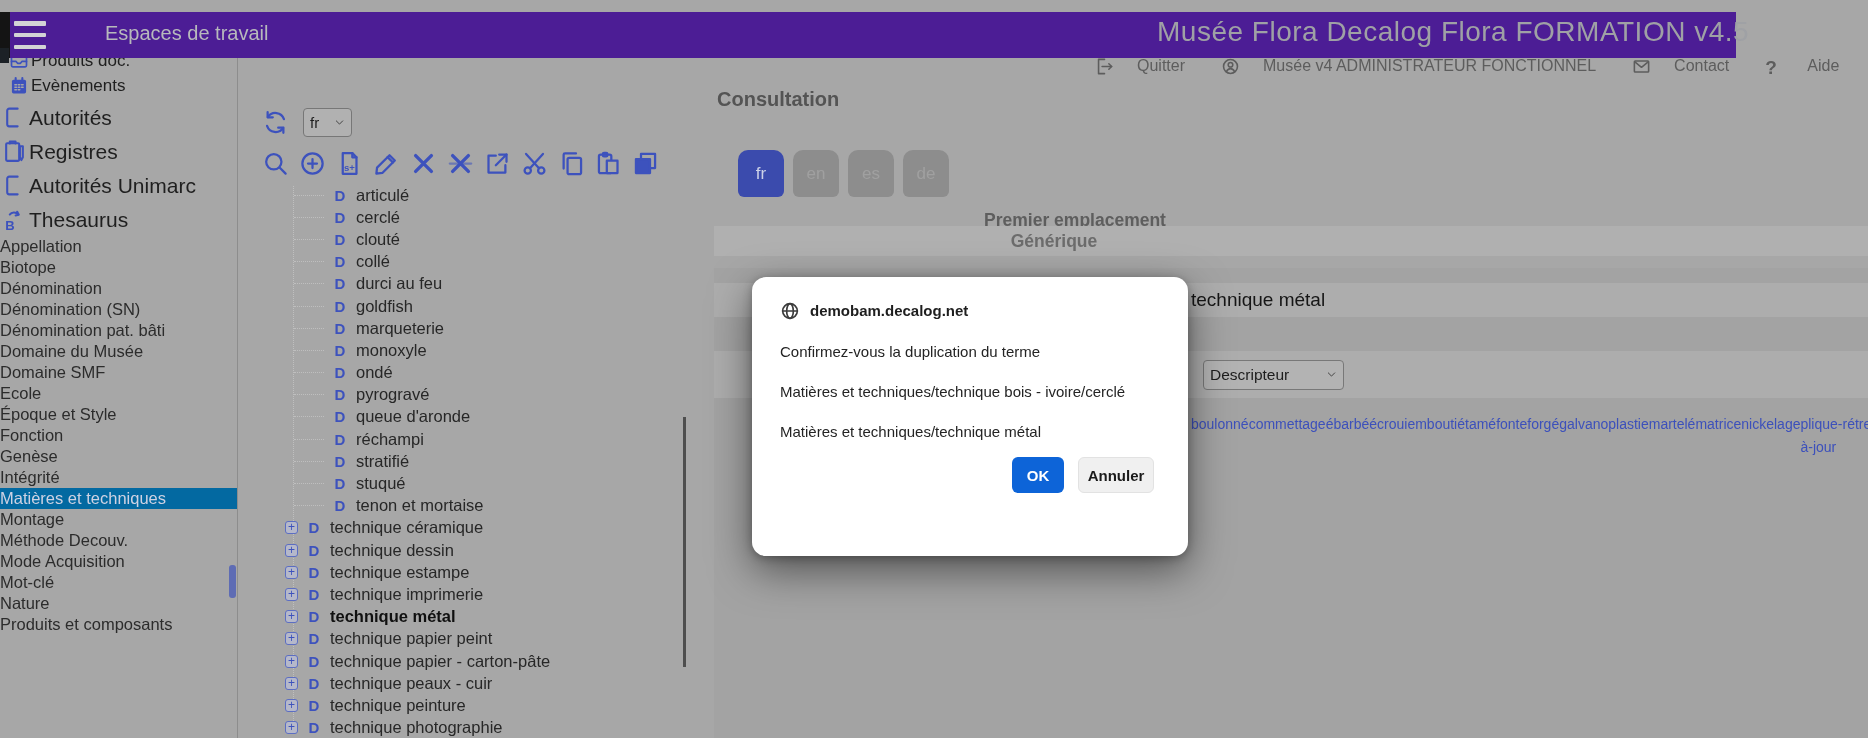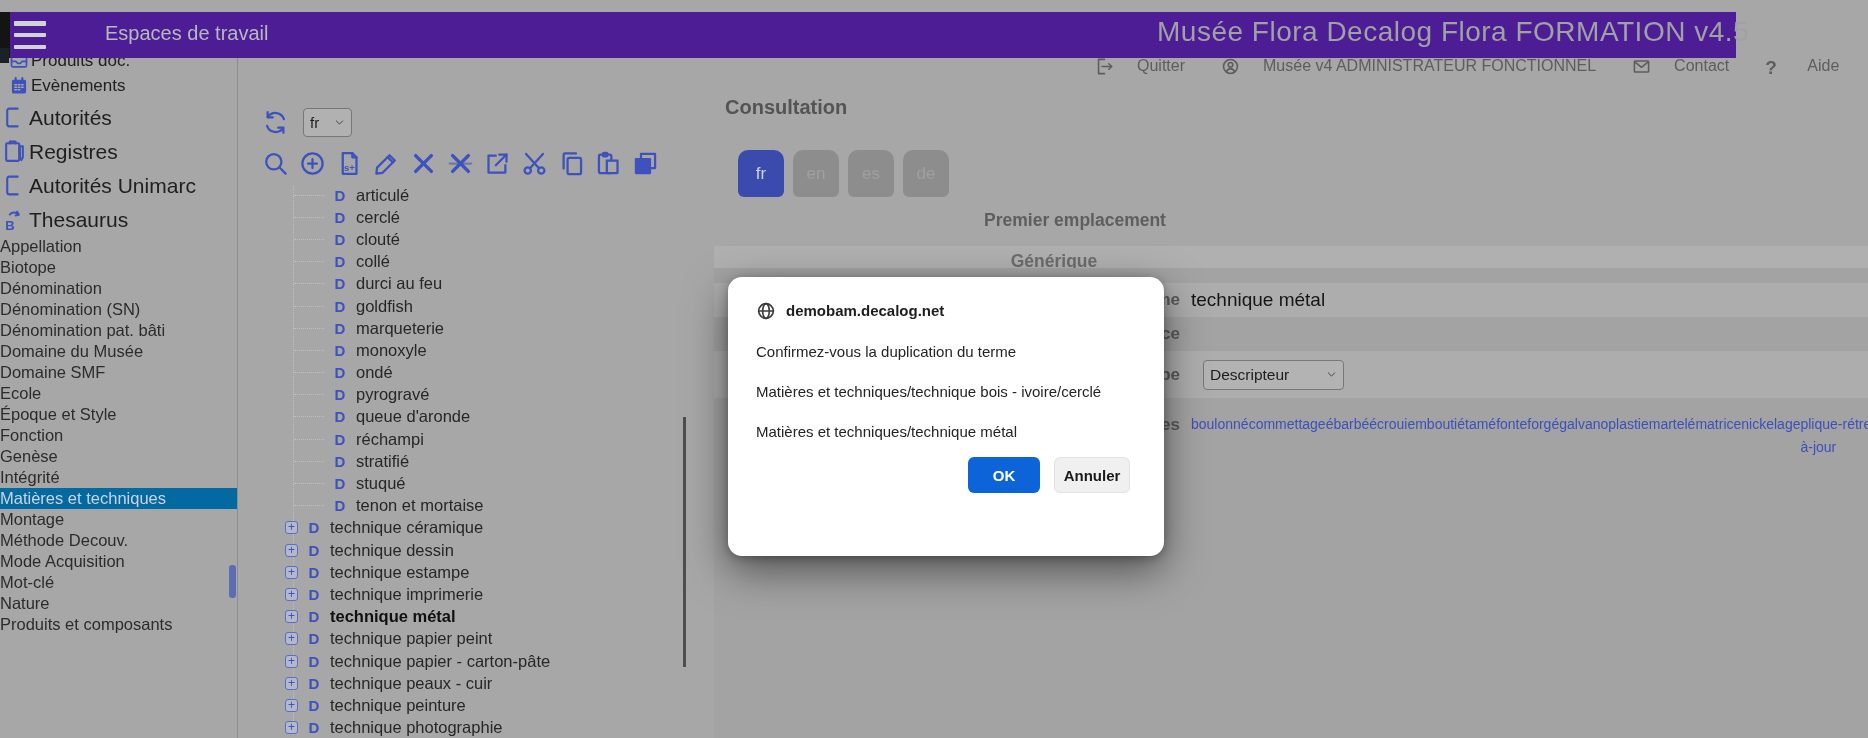--- a/index.html
+++ b/index.html
@@ -49,48 +49,48 @@
   .expander{display:none;margin-left:47px;width:13px;height:13px;border:1.4px solid #5c6ec2;border-radius:3px;background:#b5b8ca;color:#3d52bd;font-size:12px;line-height:11px;align-items:center;justify-content:center;flex:none;box-sizing:border-box;}
   .tree-row.parent .expander{display:flex;}
   .tree-row.parent{z-index:1;}
   .dbadge{font-weight:700;color:#3d52bd;font-size:15px;width:14px;text-align:center;margin-left:9px;flex:none;}
   .tlabel{margin-left:9px;white-space:nowrap;}
   .tree-row.bold .tlabel{font-weight:700;color:#101010;}
   .tree-scrollthumb{position:absolute;left:445px;top:371px;width:3px;height:250px;background:#4e4e4e;cursor:pointer;}
 
   
   .consultation{position:absolute;left:714px;top:46px;right:0;bottom:0;}
-  .c-title{position:absolute;left:3px;top:42px;font-size:20px;font-weight:700;color:#545454;margin:8px;}
+  .c-title{position:absolute;left:3px;top:42px;font-size:20px;font-weight:700;color:#545454;margin:0;}
   .tabs{position:absolute;left:24px;top:104px;display:flex;gap:9px;}
   .tab{width:46px;height:47px;border-radius:10px 10px 6px 6px;background:#8d8d8d;color:#a0a0a0;font-size:17px;display:flex;align-items:center;justify-content:center;cursor:pointer;}
   .tab.active{background:#3b4bad;color:#ccd2e8;}
   .placement{position:absolute;left:0;top:164px;width:722px;text-align:center;font-weight:700;font-size:17.5px;color:#5e5e5e;}
-  .section-band{position:absolute;left:0;right:0;top:200px;height:30px;background:#b0b0b0;}
+  .section-band{position:absolute;left:0;right:0;top:180px;height:30px;background:#b0b0b0;}
   .section-band span{display:block;width:680px;text-align:center;line-height:30px;font-weight:700;font-size:17.5px;color:#6c6c6c;}
   .rowgap{position:absolute;left:0;right:0;top:222px;height:15px;background:#a3a3a3;}
   .row{position:absolute;left:0;right:0;display:flex;}
   .row1{top:237px;height:34px;background:#adadad;align-items:center;}
   .row2{top:271px;height:34px;background:#a3a3a3;align-items:center;}
   .row3{top:305px;height:47px;background:#adadad;align-items:center;}
   .row4{top:352px;bottom:0;background:#a3a3a3;align-items:flex-start;padding-top:15px;box-sizing:border-box;}
   .flabel{width:466px;text-align:right;font-weight:700;font-size:17px;color:#5a5a5a;flex:none;}
   .row4 .flabel{line-height:23.3px;}
   .fvalue{margin-left:11px;font-size:19px;color:#161616;}
   .type-select{margin-left:23px;width:141px;height:30px;font-size:15.5px;background:#b3b3b3;border-color:#787878;}
   .links{margin-left:11px;display:flex;font-size:14px;line-height:23.3px;}
   .term-link{color:#3c50bb;text-decoration:none;cursor:pointer;}
 
   
-  .dialog{position:absolute;left:728px;top:277px;width:436px;height:279px;background:#fff;border-radius:14px;box-shadow:0 14px 42px rgba(0,0,0,.5),0 2px 10px rgba(0,0,0,.28);padding:24px 28px;box-sizing:border-box;z-index:10;}
+  .dialog{position:absolute;left:752px;top:277px;width:436px;height:279px;background:#fff;border-radius:14px;box-shadow:0 14px 42px rgba(0,0,0,.5),0 2px 10px rgba(0,0,0,.28);padding:24px 28px;box-sizing:border-box;z-index:10;}
   .d-head{display:flex;align-items:center;gap:10px;font-weight:700;font-size:15px;color:#1e1e1e;line-height:18px;}
   .d-globe{width:20px;height:20px;color:#3c3c3c;flex:none;}
   .d-lines p{margin:22px 0 0 0;font-size:15px;line-height:18px;color:#242424;}
   .d-buttons{display:flex;justify-content:flex-end;gap:14px;margin-top:16px;padding-right:6px;}
   .btn{height:36px;border-radius:6px;font-family:"Liberation Sans",sans-serif;font-weight:700;font-size:15px;cursor:pointer;}
-  .btn-ok{width:72px;background:#0d64d8;color:#fff;border:none;}
+  .btn-ok{width:52px;background:#0d64d8;color:#fff;border:none;}
   .btn-cancel{width:76px;background:#f0f0f0;color:#1a1a1a;border:1px solid #e2e2e2;}
 </style>
 </head>
 <body>
 
 <div class="screen">
 
   <header class="topbar">
     <div class="edge-black"></div>
     <span class="hamburger">

